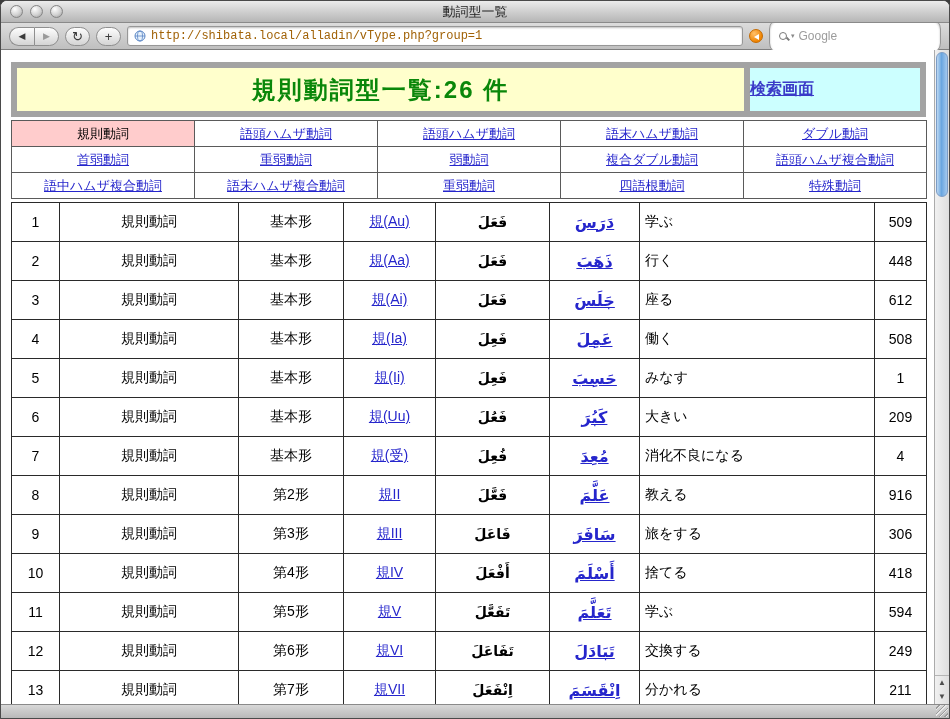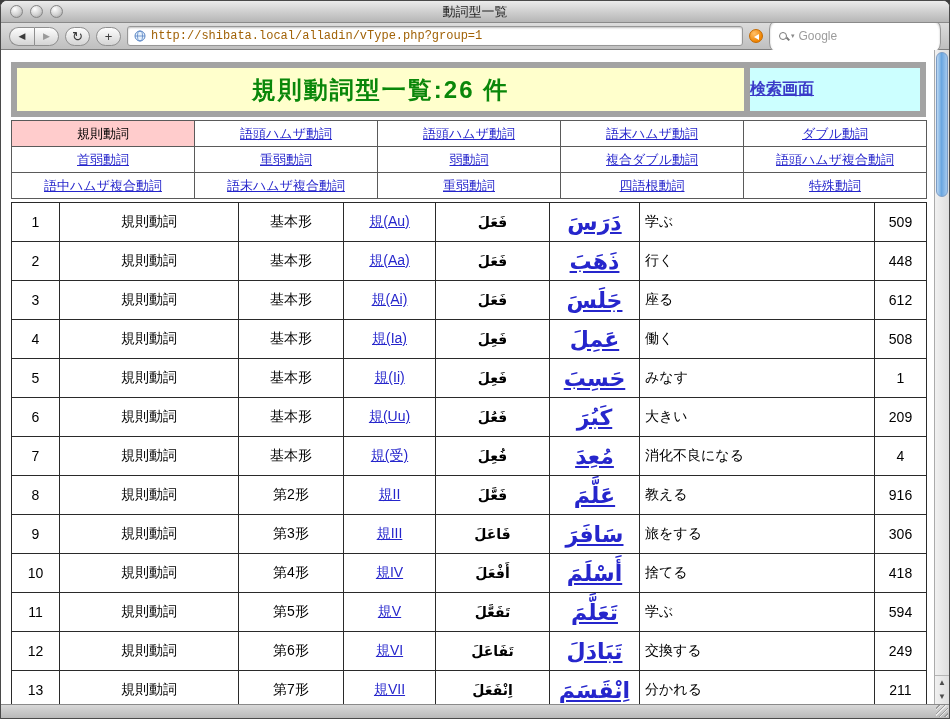--- a/index.html
+++ b/index.html
@@ -60,21 +60,21 @@
 
   .nav { width: 915px; margin-top: 3px; table-layout: fixed; }
   .nav td { border: 1px solid #5a5a5a; height: 26px; width: 183px; text-align: center; font-size: 13px; }
   .nav td.current { background: #ffcccc; color: #000; }
 
   .main { width: 915px; margin-top: 3px; table-layout: fixed; }
   .main th { background: #5ec3a8; border: 1px solid #2a2a2a; height: 22px; font-size: 14px; color: #000; }
   .main td { border: 1px solid #2a2a2a; height: 39px; text-align: center; font-size: 14px; color: #000; background: #fff; }
   .c-meaning { text-align: left !important; padding-left: 5px; font-size: 13px; }
   .red { color: #dd1111; }
-  .ar { font-family: "DejaVu Sans", sans-serif; font-size: 22px; font-weight: bold; direction: rtl; unicode-bidi: embed; }
+  .ar { font-family: "DejaVu Sans", sans-serif; font-size: 16px; font-weight: bold; direction: rtl; unicode-bidi: embed; }
 
   
   .scrollbar { width: 15px; flex: 0 0 15px; position: relative;
                background: linear-gradient(90deg, #f1f1f1, #dedede); border-left: 1px solid #ababab; }
   .thumb { position: absolute; top: 2px; left: 1px; width: 12px; height: 145px; border-radius: 7px;
            border: 1px solid #7b9cc6; background: linear-gradient(90deg, #bcd8f2, #6aa6e0 45%, #a3c8ee); }
   .sb-arrows { position: absolute; bottom: 0; left: 0; width: 100%; border-top: 1px solid #b5b5b5; }
   .sb-up, .sb-down { height: 14px; line-height: 14px; text-align: center; font-size: 8px; color: #4e4e4e; }
 
   

